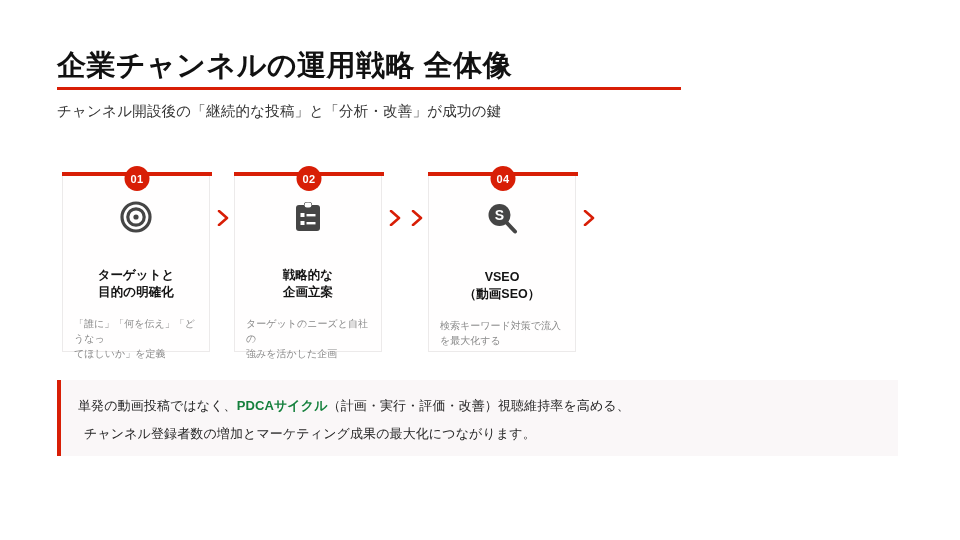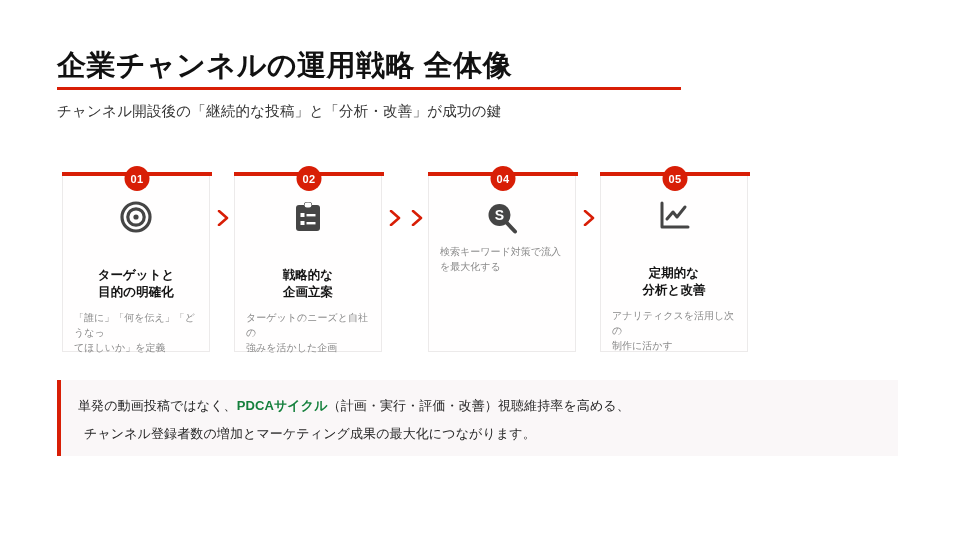--- a/index.html
+++ b/index.html
@@ -112,21 +112,21 @@
   }
   .step-title {
     margin-top: 34px;
     font-size: 12.5px;
     font-weight: bold;
     line-height: 17px;
     text-align: center;
     color: #141414;
   }
   .step-desc {
-    margin-top: 9px;
+    margin-top: 15px;
     width: 124px;
     font-size: 10px;
     line-height: 15px;
     text-align: left;
     color: #8a8a8a;
   }
 
   .arrow {
     position: relative;
     flex: 0 0 22px;
@@ -252,53 +252,37 @@
     <div class="step-topbar"></div>
     <div class="step-badge">04</div>
     <div class="step-card">
       <div class="step-icon">
         <svg width="32" height="32" viewBox="0 0 32 32">
           <circle cx="13.5" cy="13" r="11" fill="#454545"></circle>
           <text x="13.5" y="18.4" font-family="Liberation Sans, sans-serif" font-size="14" font-weight="bold" fill="#ffffff" text-anchor="middle">S</text>
           <line x1="21" y1="21" x2="29" y2="29.5" stroke="#454545" stroke-width="4" stroke-linecap="round"></line>
         </svg>
       </div>
+      <div class="step-title">
+        <div>VSEO</div>
+        <div>（動画SEO）</div>
+      </div>
       <div class="step-desc">
         <div>検索キーワード対策で流入</div>
         <div>を最大化する</div>
       </div>
     </div>
   </div>
 
   <div class="arrow">
     <svg width="14" height="16" viewBox="0 0 14 16">
       <path d="M3 1 L11 8 L3 15" fill="none" stroke="#D81E06" stroke-width="2.6" stroke-linecap="round" stroke-linejoin="round"></path>
     </svg>
   </div>
 
-  <div class="step">
-    <div class="step-topbar"></div>
-    <div class="step-badge">05</div>
-    <div class="step-card">
-      <div class="step-icon">
-        <svg width="32" height="30" viewBox="0 0 32 30">
-          <path d="M4 2 L4 26 L30 26" fill="none" stroke="#454545" stroke-width="3" stroke-linecap="round" stroke-linejoin="round"></path>
-          <path d="M9 18 L15 11 L19 16 L27 6" fill="none" stroke="#454545" stroke-width="3" stroke-linecap="round" stroke-linejoin="round"></path>
-        </svg>
-      </div>
-      <div class="step-title">
-        <div>定期的な</div>
-        <div>分析と改善</div>
-      </div>
-      <div class="step-desc">
-        <div>アナリティクスを活用し次の</div>
-        <div>制作に活かす</div>
-      </div>
-    </div>
-  </div>
 
 </div>
 
 <div class="callout">
   <div class="callout-accent"></div>
   <div class="callout-line callout-line-1"><span>単発の動画投稿ではなく、</span><span class="hl">PDCAサイクル</span><span>（計画・実行・評価・改善）視聴維持率を高める、</span></div>
   <div class="callout-line callout-line-2">チャンネル登録者数の増加とマーケティング成果の最大化につながります。</div>
 </div>
 
 </body></html>

